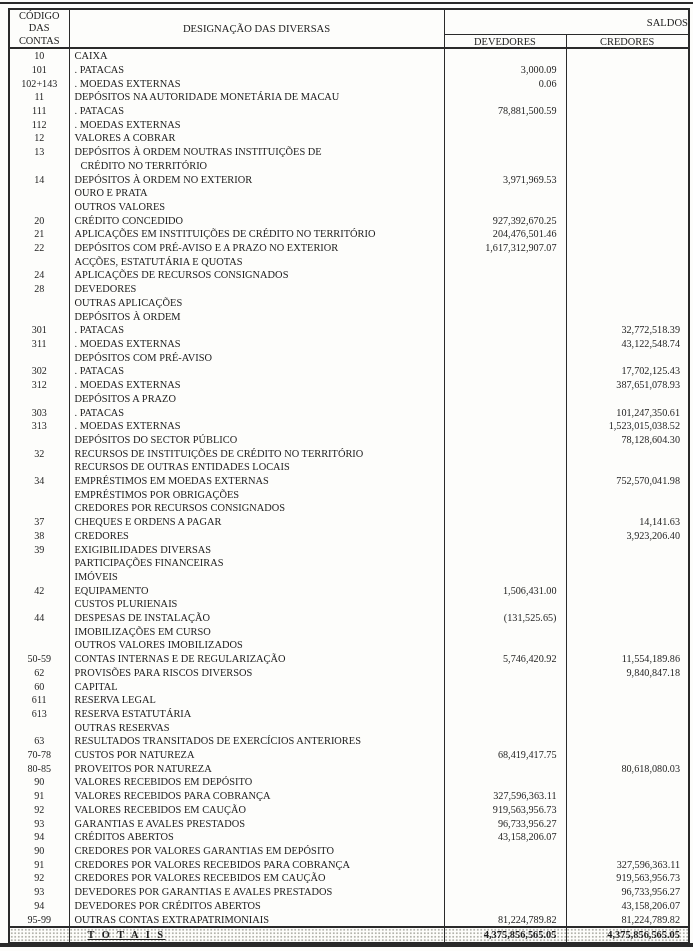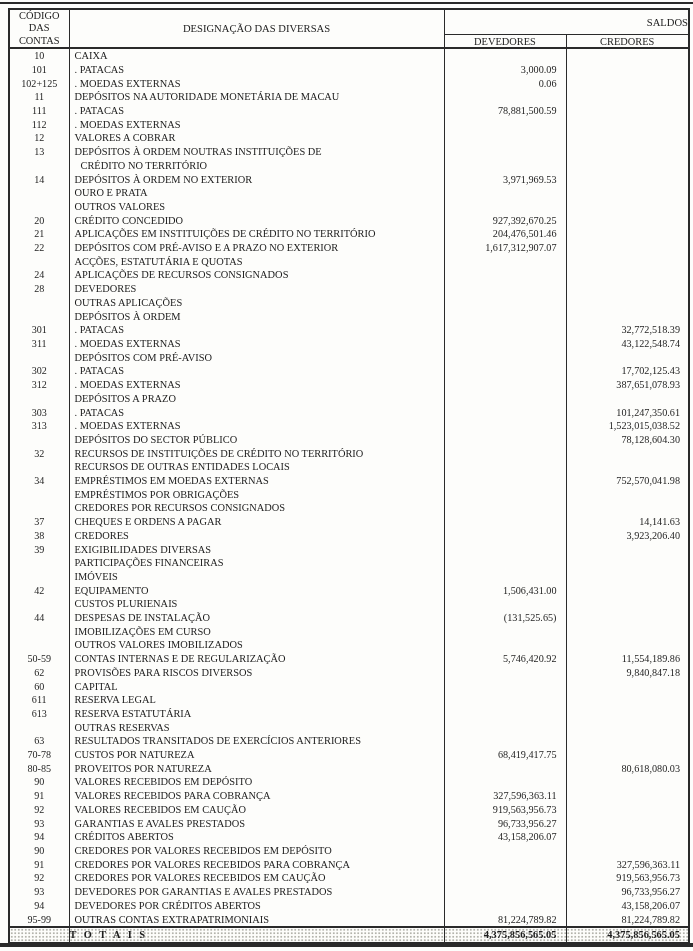--- a/index.html
+++ b/index.html
@@ -111,22 +111,23 @@
     border-top: 2px solid var(--border);
     font-weight: bold;
     font-size: 10.4px;
     white-space: nowrap;
     background-image: radial-gradient(var(--stipple) 0.7px, transparent 0.8px);
     background-size: 3.5px 3.5px;
   }
   tfoot td.t-code { border-right: 1px solid var(--border); }
   tfoot td.t-label {
     border-right: 1px solid var(--border);
-    padding-left: 0;
+    padding-left: 18px;
     letter-spacing: 2.5px;
+    text-decoration: underline;
   }
   tfoot td.t-dev {
     text-align: right;
     padding-right: 9px;
     border-right: 1px solid var(--border);
   }
   tfoot td.t-cred { text-align: right; padding-right: 8px; }
 </style>
 </head>
 <body>
@@ -161,21 +162,21 @@
           <td class="c-dev"></td>
           <td class="c-cred"></td>
         </tr>
         <tr>
           <td class="c-code">101</td>
           <td class="c-label">. PATACAS</td>
           <td class="c-dev">3,000.09</td>
           <td class="c-cred"></td>
         </tr>
         <tr>
-          <td class="c-code">102+125</td>
+          <td class="c-code">102+143</td>
           <td class="c-label">. MOEDAS EXTERNAS</td>
           <td class="c-dev">0.06</td>
           <td class="c-cred"></td>
         </tr>
         <tr>
           <td class="c-code">11</td>
           <td class="c-label">DEPÓSITOS NA AUTORIDADE MONETÁRIA DE MACAU</td>
           <td class="c-dev"></td>
           <td class="c-cred"></td>
         </tr>
@@ -498,21 +499,21 @@
           <td class="c-cred"></td>
         </tr>
         <tr>
           <td class="c-code">94</td>
           <td class="c-label">CRÉDITOS ABERTOS</td>
           <td class="c-dev">43,158,206.07</td>
           <td class="c-cred"></td>
         </tr>
         <tr>
           <td class="c-code">90</td>
-          <td class="c-label">CREDORES POR VALORES RECEBIDOS EM DEPÓSITO</td>
+          <td class="c-label">CREDORES POR VALORES GARANTIAS EM DEPÓSITO</td>
           <td class="c-dev"></td>
           <td class="c-cred"></td>
         </tr>
         <tr>
           <td class="c-code">91</td>
           <td class="c-label">CREDORES POR VALORES RECEBIDOS PARA COBRANÇA</td>
           <td class="c-dev"></td>
           <td class="c-cred">327,596,363.11</td>
         </tr>
         <tr>

